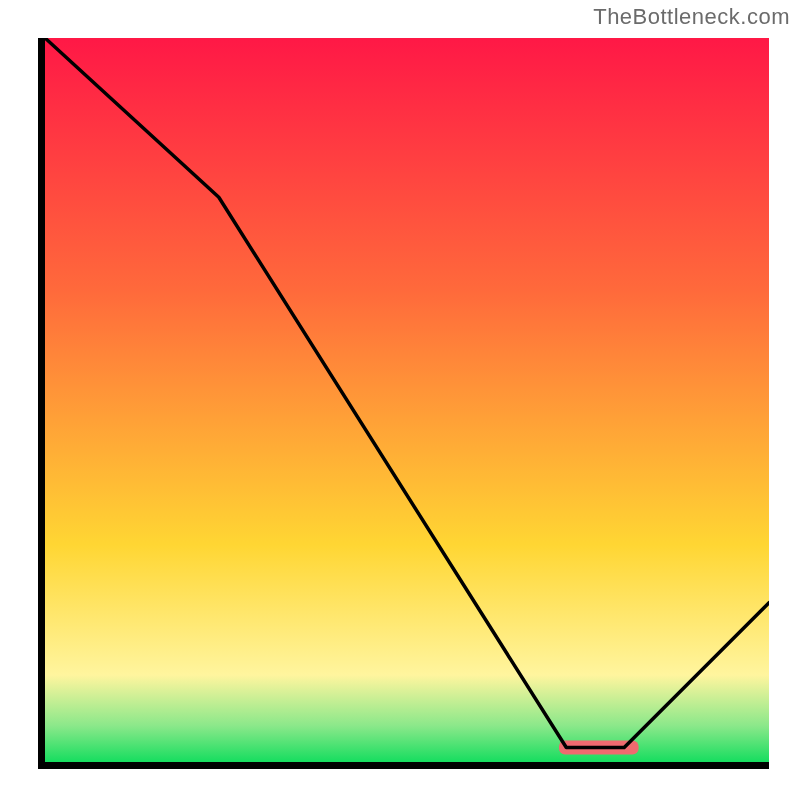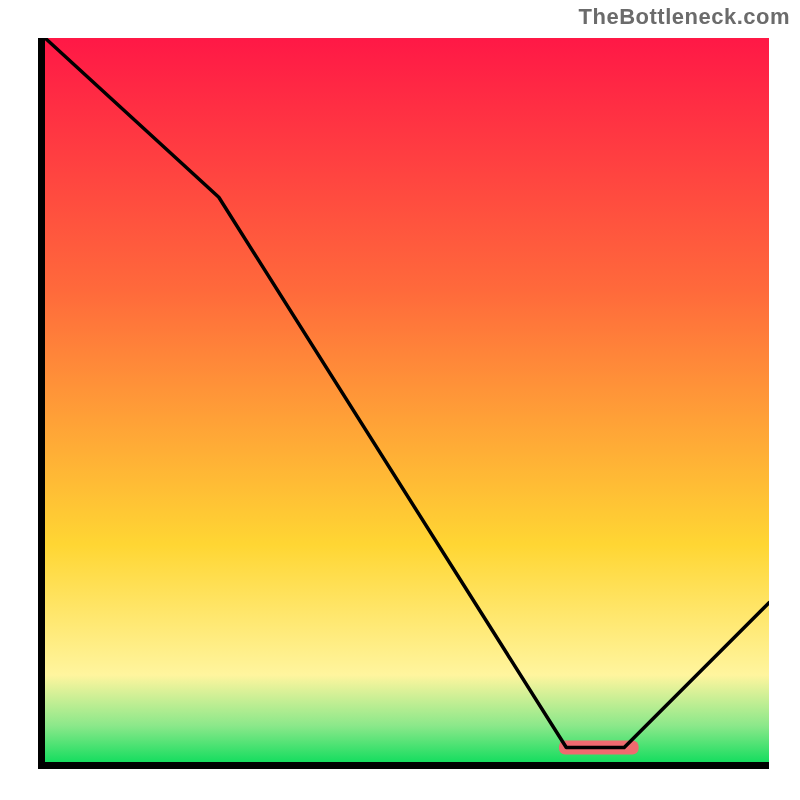--- a/index.html
+++ b/index.html
@@ -13,21 +13,21 @@
   .wrap {
     position: relative;
     width: 800px;
     height: 800px;
   }
   .watermark {
     position: absolute;
     top: 4px;
     right: 10px;
     font-size: 22px;
-    font-weight: bold;
+    font-weight: normal;
     color: #6b6b6b;
     letter-spacing: 0.5px;
   }
   .plot-frame {
     position: absolute;
     left: 38px;
     top: 38px;
     width: 724px;
     height: 724px;
     border-left: 7px solid #000;

